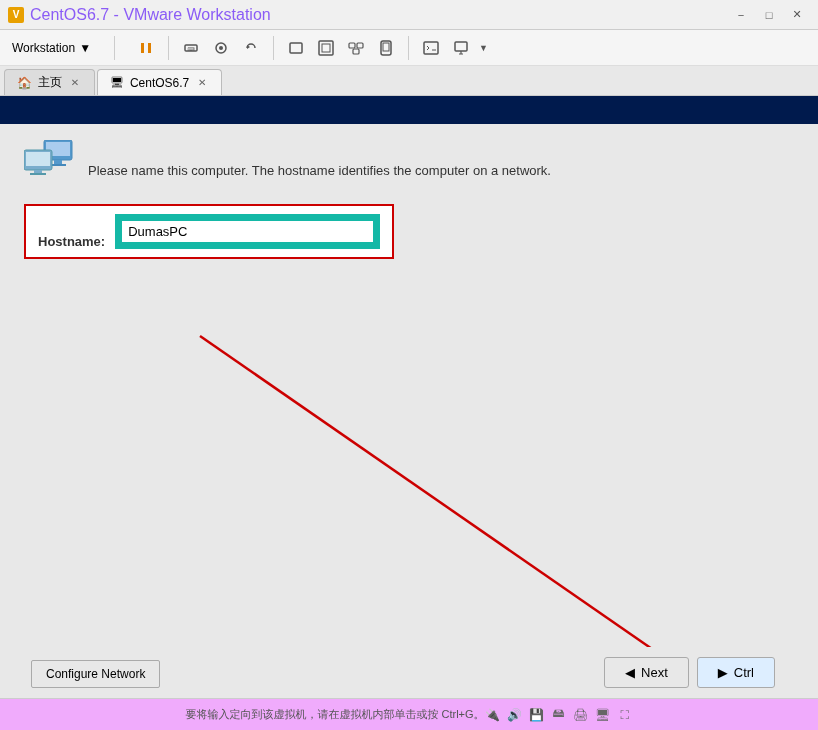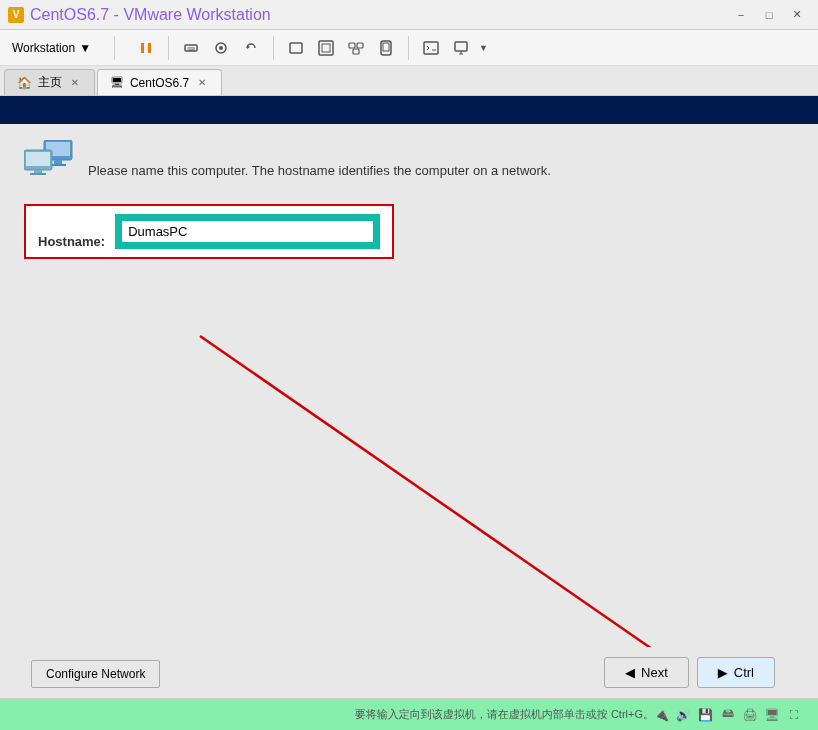--- a/index.html
+++ b/index.html
@@ -273,26 +273,26 @@
       gap: 6px;
     }
     .nav-btn.next-btn {
       background: #ddeeff;
     }
 
     
     .status-bar {
       width: 100%;
       height: 32px;
-      background: #86efac;
+      background: #f0abfc;
       border-top: 1px solid #ccc;
       display: flex;
       align-items: center;
-      justify-content: flex-end;
-      padding: 0 16px;
+      justify-content: center;
+      padding: 0 6px;
       font-size: 11px;
       color: #555;
     }
     .status-icons {
       display: flex;
       align-items: center;
       gap: 6px;
     }
     .status-icon {
       width: 16px;

